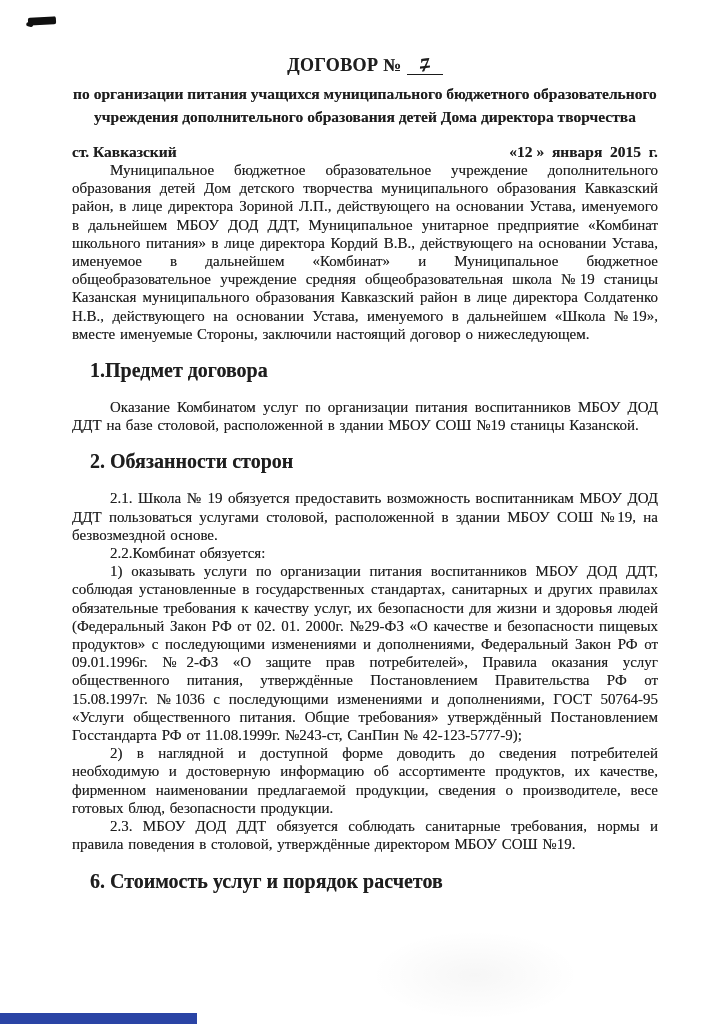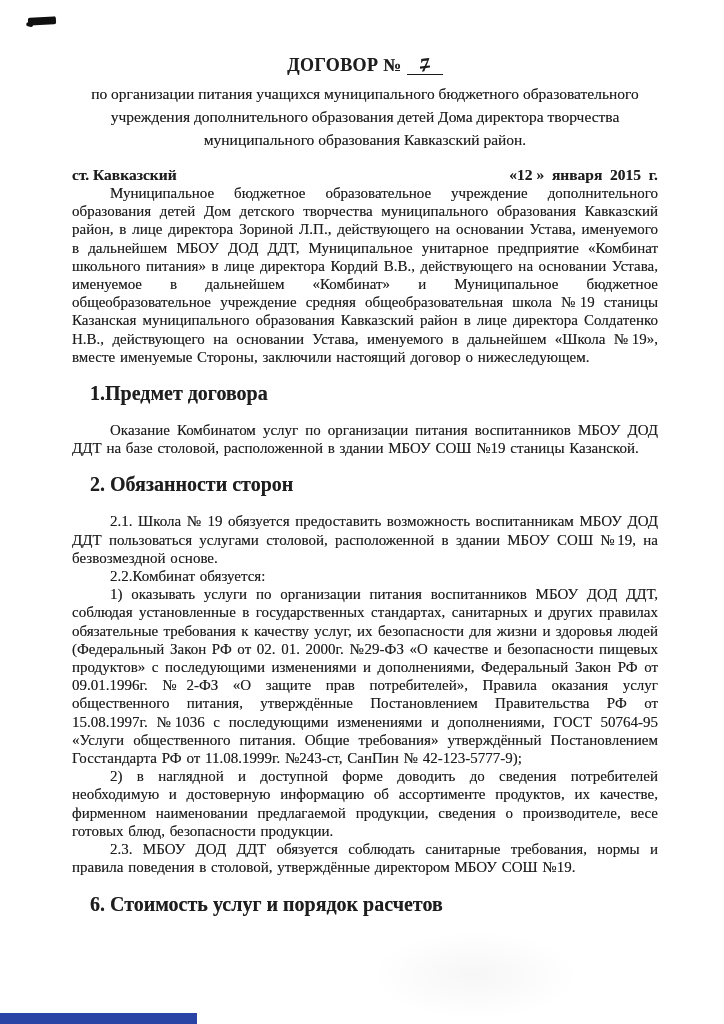--- a/index.html
+++ b/index.html
@@ -37,21 +37,21 @@
   .hand-number {
     display: inline-block; position: relative;
     font-size: 19px; font-weight: bold;
     transform: rotate(-7deg) skewX(-8deg);
   }
   .hand-number::after {
     content: ""; position: absolute; left: 0px; top: 10px;
     width: 10px; height: 1.6px; background: #1a1a1a;
   }
   .subtitle {
-    text-align: center; font-weight: normal;
+    text-align: center; font-weight: bold;
     font-size: 15.5px; line-height: 23px; margin-top: 6px;
   }
   .placedate {
     display: flex; justify-content: space-between; align-items: baseline;
     font-weight: bold; font-size: 15.5px; margin-top: 15px;
   }
   .pre { white-space: pre; margin-left: 38px; }
   p.body {
     margin: 0; font-size: 15px; line-height: 18.2px;
     text-align: justify; text-indent: 38px; word-spacing: 1px; font-family: Liberation Serif, serif;
@@ -80,21 +80,20 @@
 
   <div class="pen-mark"></div>
 
   <div class="title">
     <span>ДОГОВОР №</span><span class="numwrap"><span class="hand-number">7</span></span>
   </div>
 
   <div class="subtitle">
     <div>по организации питания учащихся муниципального бюджетного образовательного</div>
     <div>учреждения дополнительного образования детей Дома директора творчества</div>
-    <div>муниципального образования Кавказский район.</div>
   </div>
 
   <div class="placedate">
     <span>ст. Кавказский</span>
     <span class="pre">«12 »  января  2015  г.</span>
   </div>
 
   <p class="body preamble">Муниципальное бюджетное образовательное учреждение дополнительного образования детей Дом детского творчества муниципального образования Кавказский район, в лице директора Зориной Л.П., действующего на основании Устава, именуемого в дальнейшем МБОУ ДОД ДДТ, Муниципальное унитарное предприятие «Комбинат школьного питания» в лице директора Кордий В.В., действующего на основании Устава, именуемое в дальнейшем «Комбинат» и Муниципальное бюджетное общеобразовательное учреждение средняя общеобразовательная школа №19 станицы Казанская муниципального образования Кавказский район в лице директора Солдатенко Н.В., действующего на основании Устава, именуемого в дальнейшем «Школа №19», вместе именуемые Стороны, заключили настоящий договор о нижеследующем.</p>
 
   <h3 class="sect h-s1">1.Предмет договора</h3>

